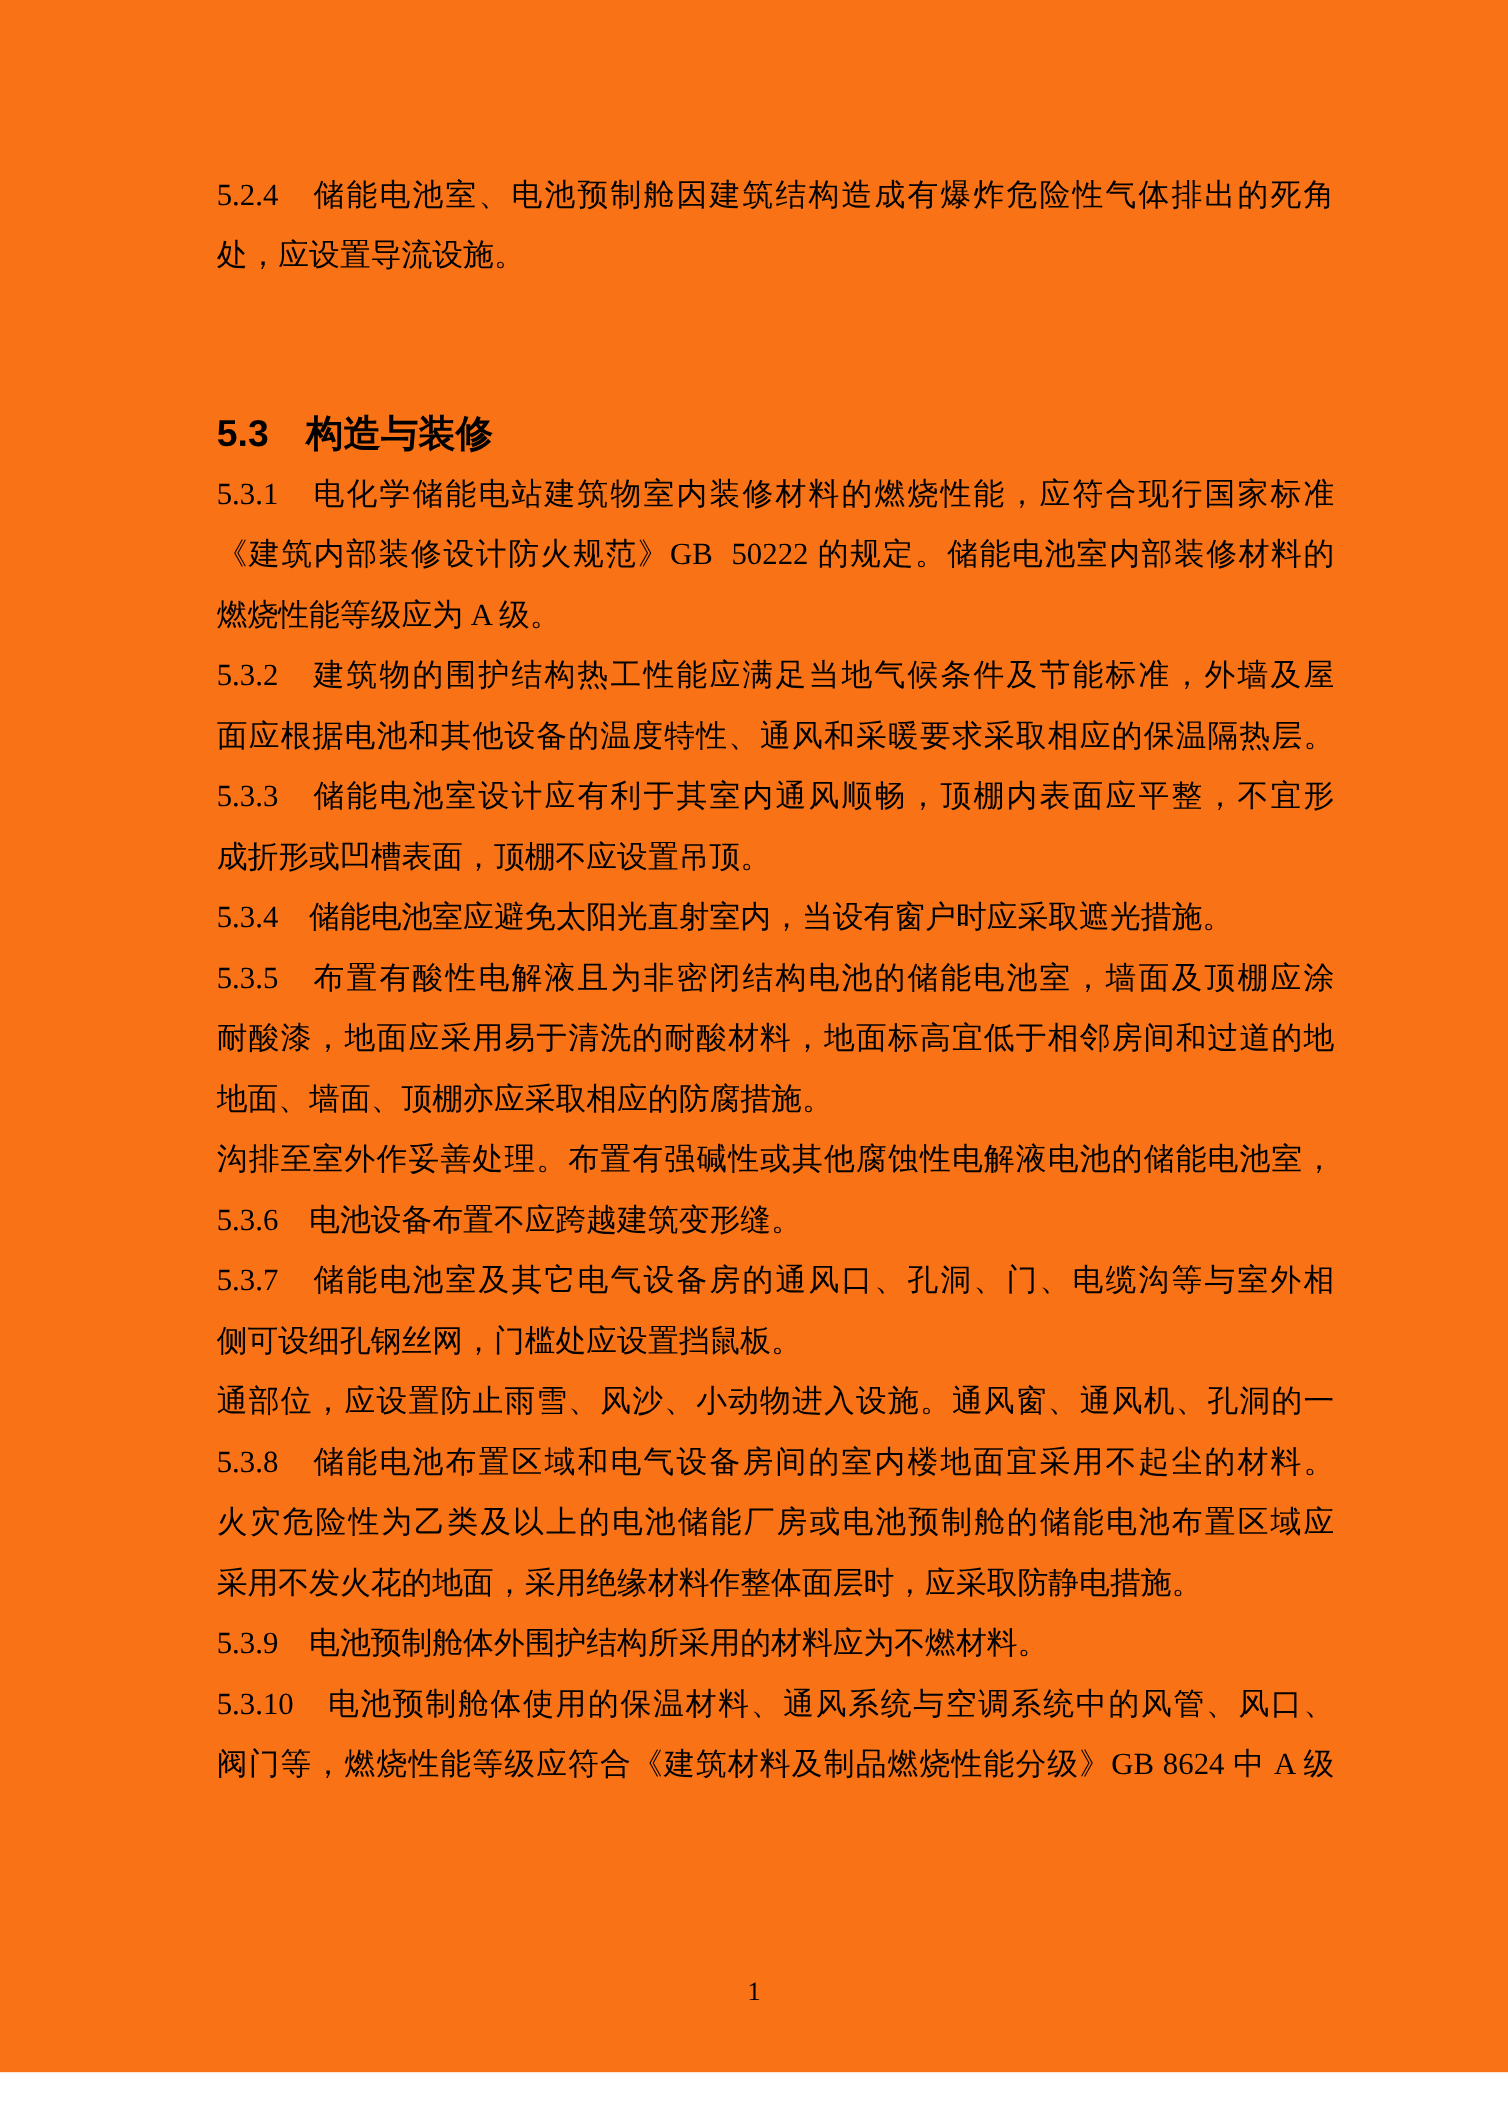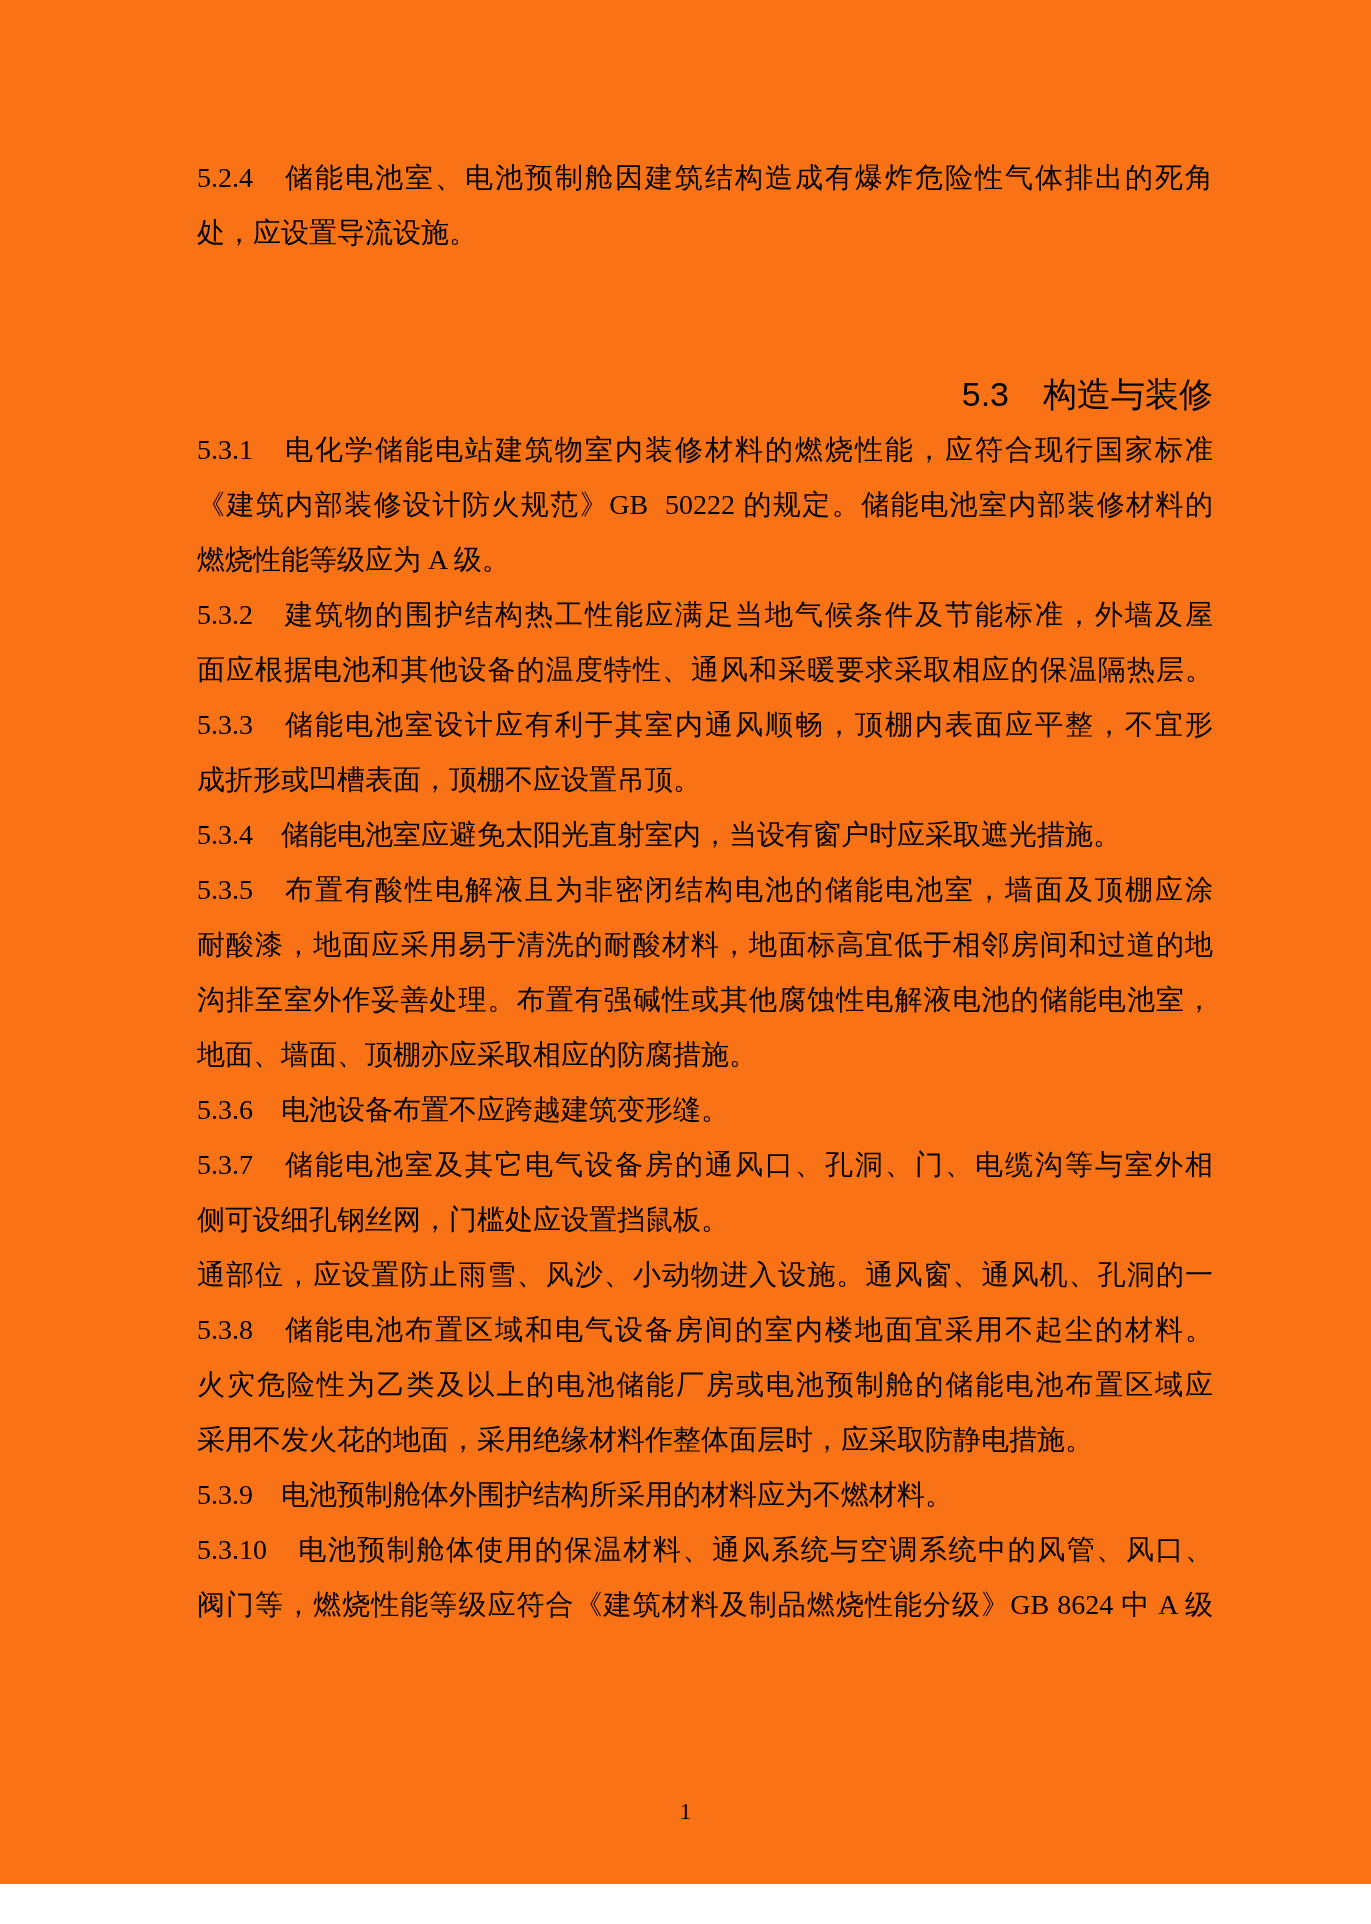--- a/index.html
+++ b/index.html
@@ -35,22 +35,22 @@
     text-align: justify;
     text-align-last: justify;
     text-justify: inter-ideograph;
     overflow: hidden;
   }
   .heading {
     margin: 107px 0 0 0;
     height: 55px;
     line-height: 55px;
     font-size: 34px;
-    font-weight: normal;
-    text-align: right;
+    font-weight: bold;
+    text-align: left;
     font-family: "Liberation Sans", "DejaVu Sans", sans-serif;
   }
   .page-number {
     position: absolute;
     top: 1795px;
     left: 0;
     width: 100%;
     text-align: center;
     font-size: 24px;
     line-height: 32px;
@@ -85,22 +85,22 @@
       <div class="line">成折形或凹槽表面，顶棚不应设置吊顶。</div>
     </div>
 
     <div class="para">
       <div class="line">5.3.4　储能电池室应避免太阳光直射室内，当设有窗户时应采取遮光措施。</div>
     </div>
 
     <div class="para">
       <div class="line just">5.3.5　布置有酸性电解液且为非密闭结构电池的储能电池室，墙面及顶棚应涂</div>
       <div class="line just">耐酸漆，地面应采用易于清洗的耐酸材料，地面标高宜低于相邻房间和过道的地</div>
+      <div class="line">地面、墙面、顶棚亦应采取相应的防腐措施。</div>
       <div class="line just">沟排至室外作妥善处理。布置有强碱性或其他腐蚀性电解液电池的储能电池室，</div>
-      <div class="line">地面、墙面、顶棚亦应采取相应的防腐措施。</div>
     </div>
 
     <div class="para">
       <div class="line">5.3.6　电池设备布置不应跨越建筑变形缝。</div>
     </div>
 
     <div class="para">
       <div class="line just">5.3.7　储能电池室及其它电气设备房的通风口、孔洞、门、电缆沟等与室外相</div>
       <div class="line">侧可设细孔钢丝网，门槛处应设置挡鼠板。</div>
       <div class="line just">通部位，应设置防止雨雪、风沙、小动物进入设施。通风窗、通风机、孔洞的一</div>

